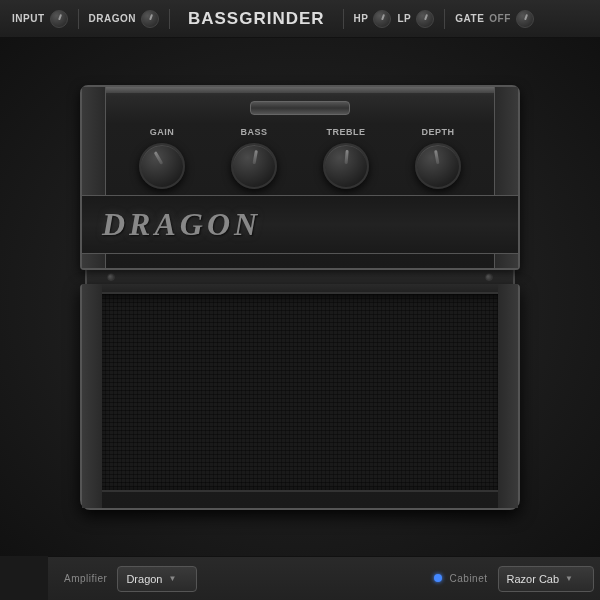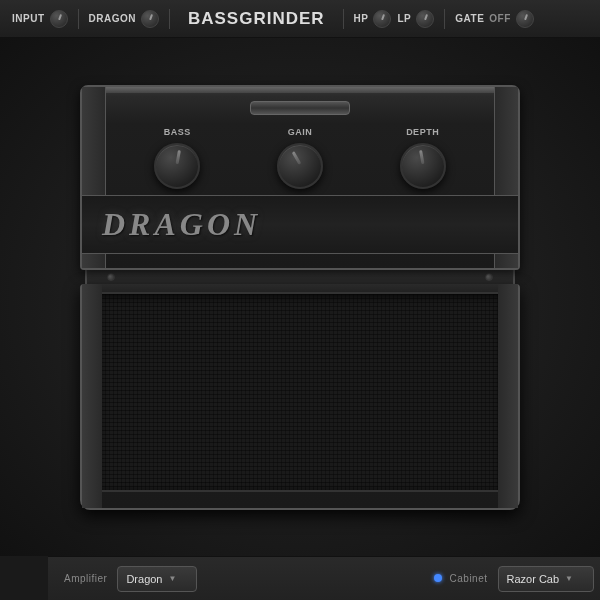--- a/index.html
+++ b/index.html
@@ -413,26 +413,30 @@
     <div class="amp-head">
       <div class="amp-head-texture-left"></div>
       <div class="amp-head-texture-right"></div>
 
       <div class="amp-head-top-handle">
         <div class="handle-bar"></div>
       </div>
 
       <div class="knobs-row">
         <div class="knob-group">
+          <span class="knob-label">GAIN</span>
+          <div class="knob-large gain"></div>
+        </div>
+        <div class="knob-group">
           <span class="knob-label">BASS</span>
           <div class="knob-large bass"></div>
         </div>
         <div class="knob-group">
-          <span class="knob-label">GAIN</span>
-          <div class="knob-large gain"></div>
+          <span class="knob-label">TREBLE</span>
+          <div class="knob-large treble"></div>
         </div>
         <div class="knob-group">
           <span class="knob-label">DEPTH</span>
           <div class="knob-large depth"></div>
         </div>
       </div>
 
       <div class="amp-name-strip">
         <span class="amp-name">DRAGON</span>
       </div>

